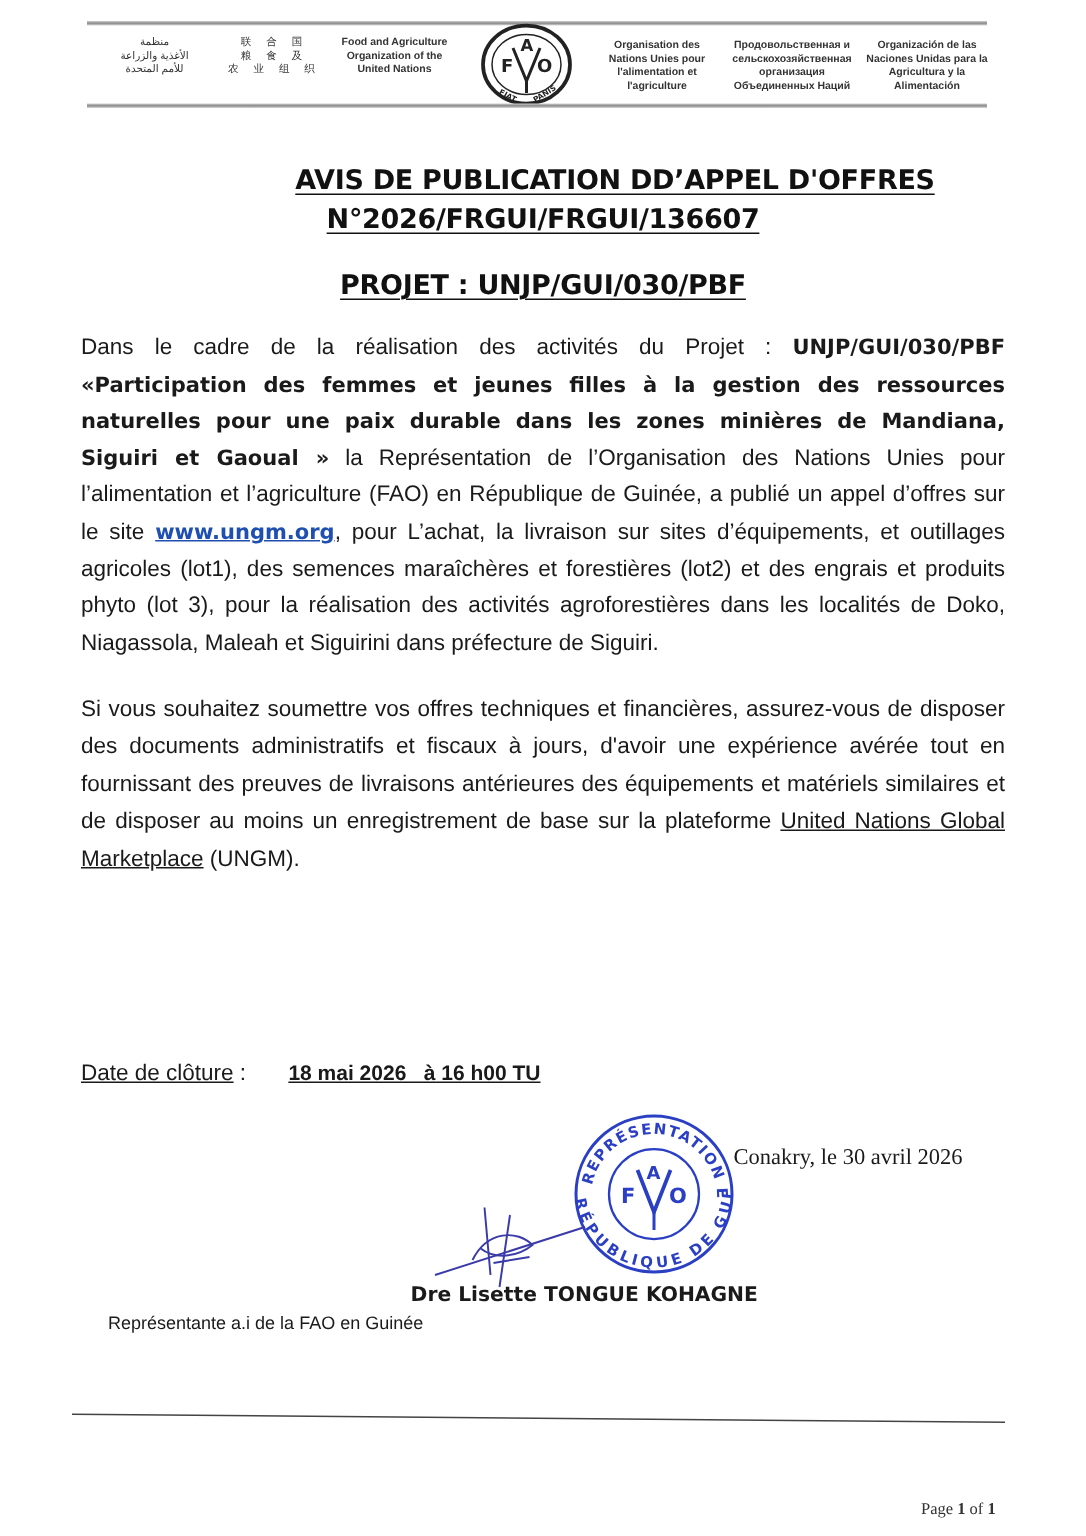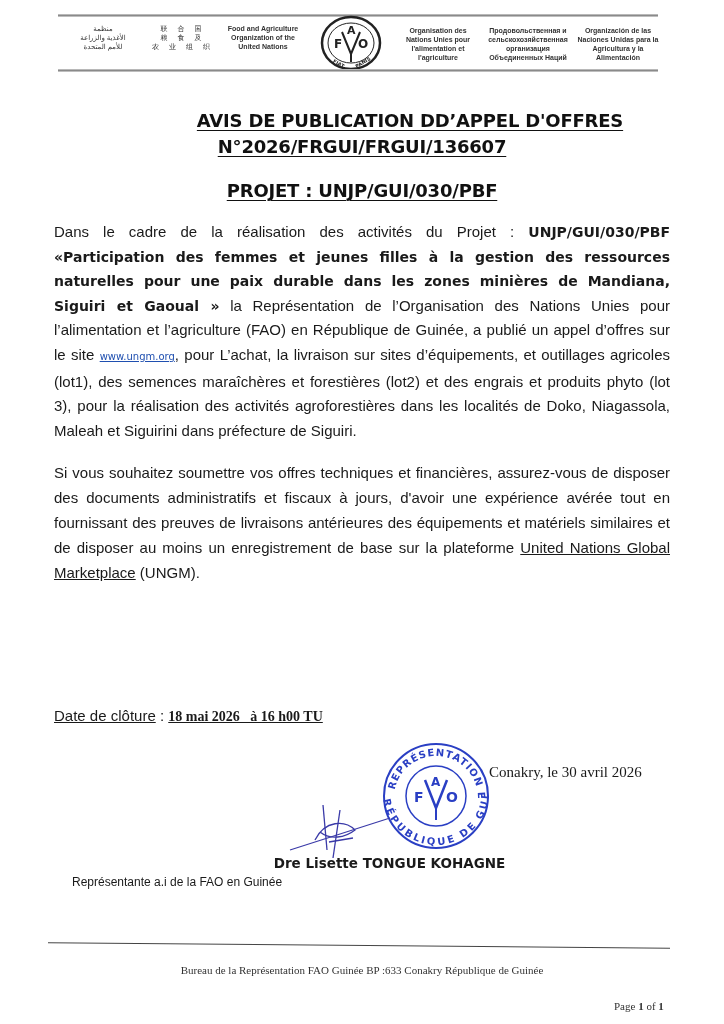--- a/index.html
+++ b/index.html
@@ -24,26 +24,26 @@
   .t1 { top: 110px; padding-left: 48px; }
   .t2 { top: 136px; }
   .t3 { top: 180px; }
 
   
   .body { position: absolute; left: 54px; width: 616px; font-family: "Liberation Sans", sans-serif; font-size: 15px; color: #1a1a1a; }
   .p1 { top: 220px; line-height: 24.6px; text-align: justify; }
   .p2 { top: 460px; line-height: 25px; text-align: justify; }
   .p3 { top: 610px; line-height: 24px; text-align: justify; }
   b.bold { font-family: "DejaVu Sans", sans-serif; font-size: 14px; font-weight: bold; }
-  a.link { color: #1f4fb0; font-weight: normal; font-family: "DejaVu Sans", sans-serif; font-size: 10px; text-decoration: underline; }
+  a.link { color: #1f4fb0; font-weight: bold; font-family: "DejaVu Sans", sans-serif; font-size: 14px; text-decoration: underline; }
   .u { text-decoration: underline; }
 
   .closing { position: absolute; top: 707px; left: 54px; font-family: "Liberation Sans", sans-serif; font-size: 15px; }
   .closing .lbl { text-decoration: underline; }
-  .closing .val { font-family: Liberation Serif, serif; font-weight: bold; font-size: 14px; text-decoration: underline; }
+  .closing .val { font-family: Liberation Sans, sans-serif; font-weight: bold; font-size: 14px; text-decoration: underline; margin-left: 24px; }
 
   .place-date { position: absolute; top: 764px; left: 489px; font-family: Liberation Serif, serif; font-size: 15px; }
 
   .stamp { position: absolute; left: 380px; top: 740px; width: 112px; height: 112px; }
   .signature { position: absolute; left: 285px; top: 800px; width: 110px; height: 60px; }
 
   .signer-name { position: absolute; top: 855px; left: 0; width: 724px; text-align: center; padding-left: 55px; box-sizing: border-box; font-family: "DejaVu Sans", sans-serif; font-weight: bold; font-size: 13.5px; }
   .signer-title { position: absolute; top: 875px; left: 0; width: 724px; text-align: left; padding-left: 72px; box-sizing: border-box; font-family: "Liberation Sans", sans-serif; font-size: 12px; }
 
   .footer-line { position: absolute; top: 945px; left: 48px; width: 622px; height: 1px; background: #444; transform: rotate(0.5deg); }
@@ -144,15 +144,14 @@
     <path d="M30 40 C40 20, 60 20, 70 30 C60 38, 45 40, 35 32"></path>
     <path d="M44 42 L68 38"></path>
   </g>
 </svg>
 
 <div class="signer-name">Dre Lisette TONGUE KOHAGNE</div>
 <div class="signer-title">Représentante a.i de la FAO en Guinée</div>
 
 <div class="footer-line"></div>
 <div class="footer">
-  <div>Bureau de la Représentation FAO Guinée BP :633 Conakry République de Guinée</div>
 </div>
 <div class="page-num"><span style="white-space:pre;">Page </span><b>1</b><span style="white-space:pre;"> of </span><b>1</b></div>
 
 </body></html>

